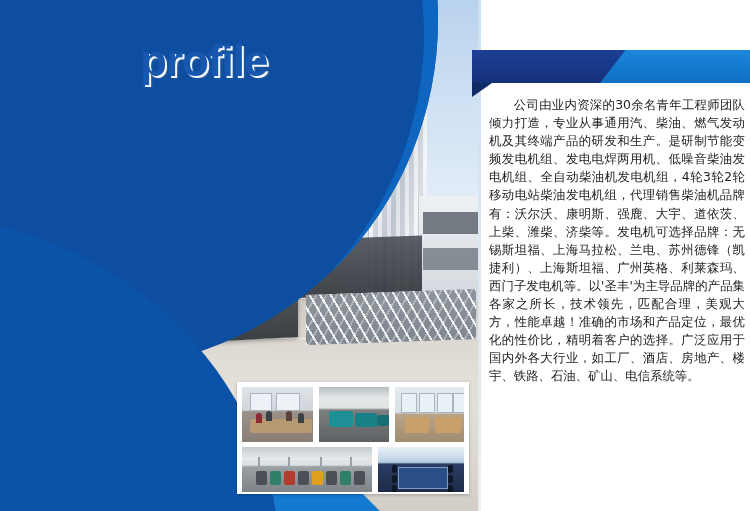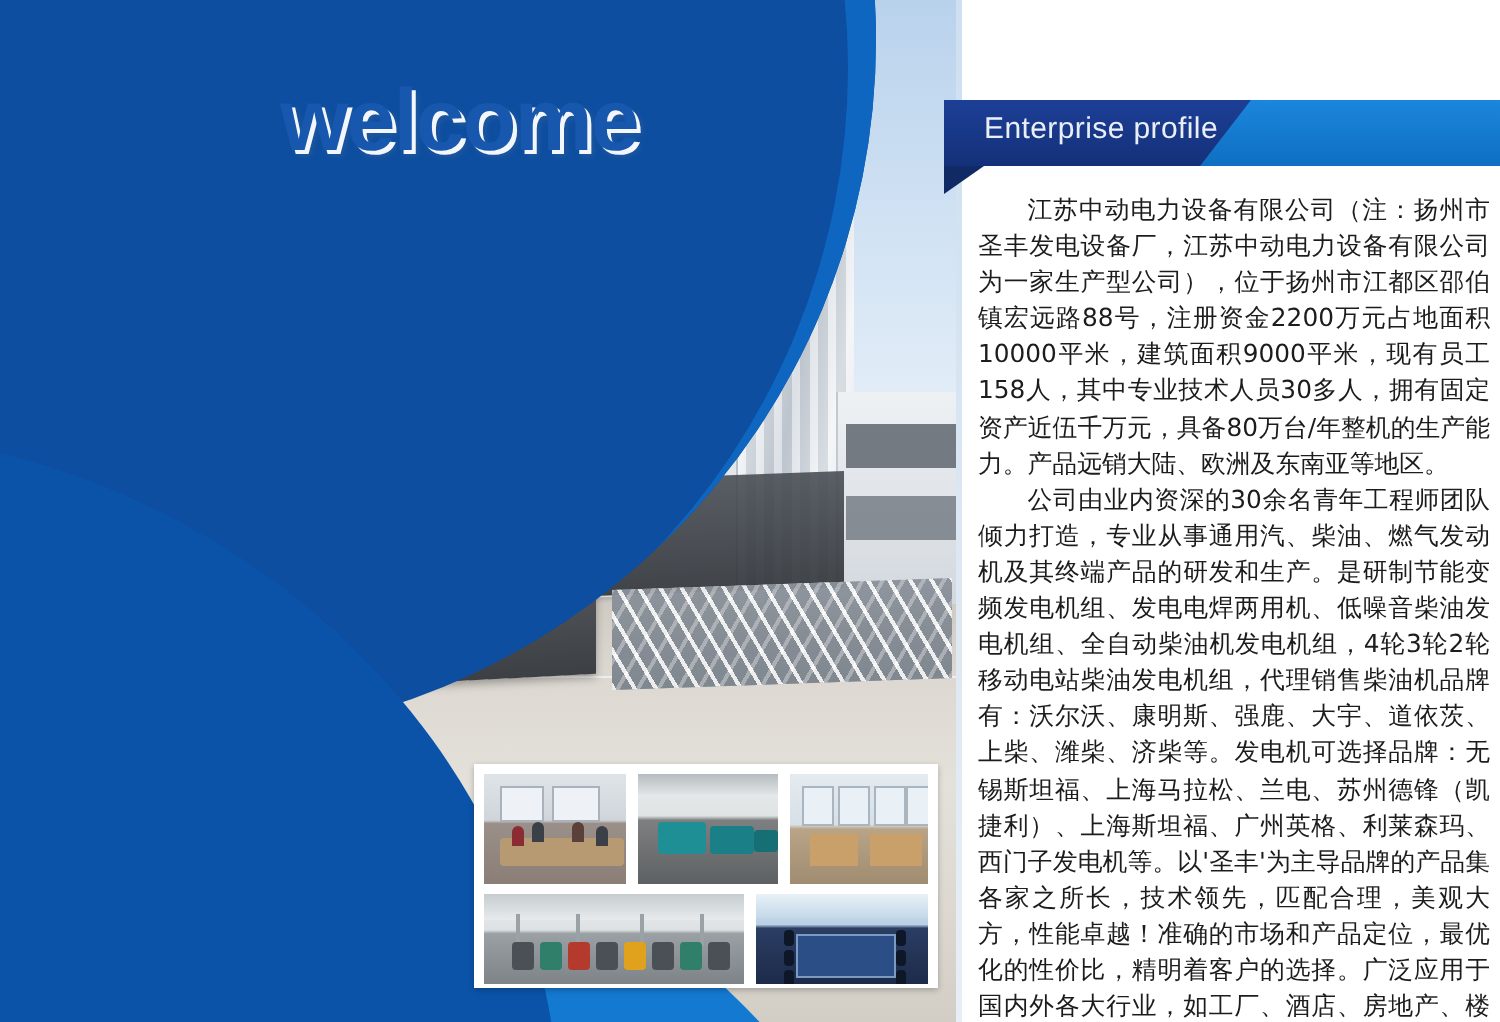--- a/index.html
+++ b/index.html
@@ -323,21 +323,21 @@
       <div class="signboard">
         <div class="s-cn">江苏中动电力设备有限公司</div>
         <div class="s-en">Zhongdong  Power  Equipment  Co.,Ltd</div>
       </div>
     </div>
 
     <div class="swoosh-top"></div>
     <div class="swoosh-bot-c"></div>
     <div class="swoosh-bot-b"></div>
 
-    <div class="welcome">welcome</div>
+    <div class="welcome">profile</div>
 
     <div class="collage">
       <div class="row top">
         <div class="ph ph-meet">
           <div class="tbl"></div>
           <div class="pp p1"></div>
             <div class="pp p2"></div>
           <div class="pp p3"></div>
             <div class="pp p4"></div>
         </div>
@@ -386,21 +386,19 @@
     </div>
   </div>
 
   <div class="panel-edge"></div>
   <div class="panel"></div>
 
   <div class="banner">
     <div class="dark"></div>
     <div class="light"></div>
     <div class="tail"></div>
-    <div class="en">Enterprise profile</div>
   </div>
 
   <div class="copy">
-    <p>江苏中动电力设备有限公司（注：扬州市圣丰发电设备厂，江苏中动电力设备有限公司为一家生产型公司），位于扬州市江都区邵伯镇宏远路88号，注册资金2200万元占地面积10000平米，建筑面积9000平米，现有员工158人，其中专业技术人员30多人，拥有固定资产近伍千万元，具备80万台/年整机的生产能力。产品远销大陆、欧洲及东南亚等地区。</p>
     <p>公司由业内资深的30余名青年工程师团队倾力打造，专业从事通用汽、柴油、燃气发动机及其终端产品的研发和生产。是研制节能变频发电机组、发电电焊两用机、低噪音柴油发电机组、全自动柴油机发电机组，4轮3轮2轮移动电站柴油发电机组，代理销售柴油机品牌有：沃尔沃、康明斯、强鹿、大宇、道依茨、上柴、潍柴、济柴等。发电机可选择品牌：无锡斯坦福、上海马拉松、兰电、苏州德锋（凯捷利）、上海斯坦福、广州英格、利莱森玛、西门子发电机等。以'圣丰'为主导品牌的产品集各家之所长，技术领先，匹配合理，美观大方，性能卓越！准确的市场和产品定位，最优化的性价比，精明着客户的选择。广泛应用于国内外各大行业，如工厂、酒店、房地产、楼宇、铁路、石油、矿山、电信系统等。</p>
   </div>
 
 </div>
 
 </body></html>

